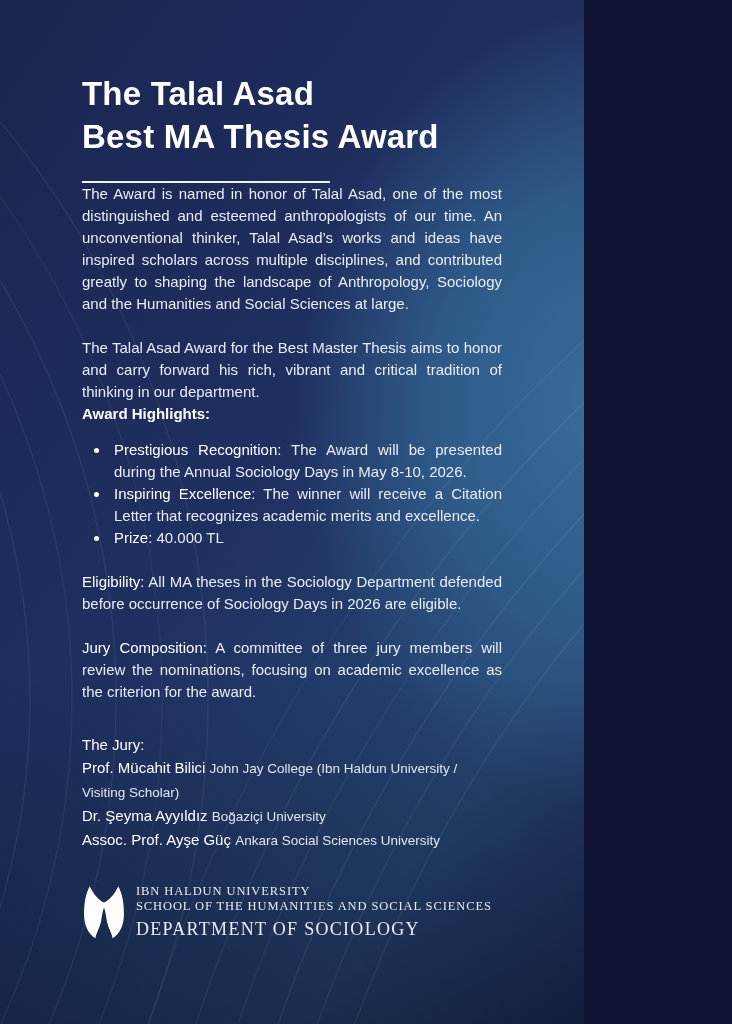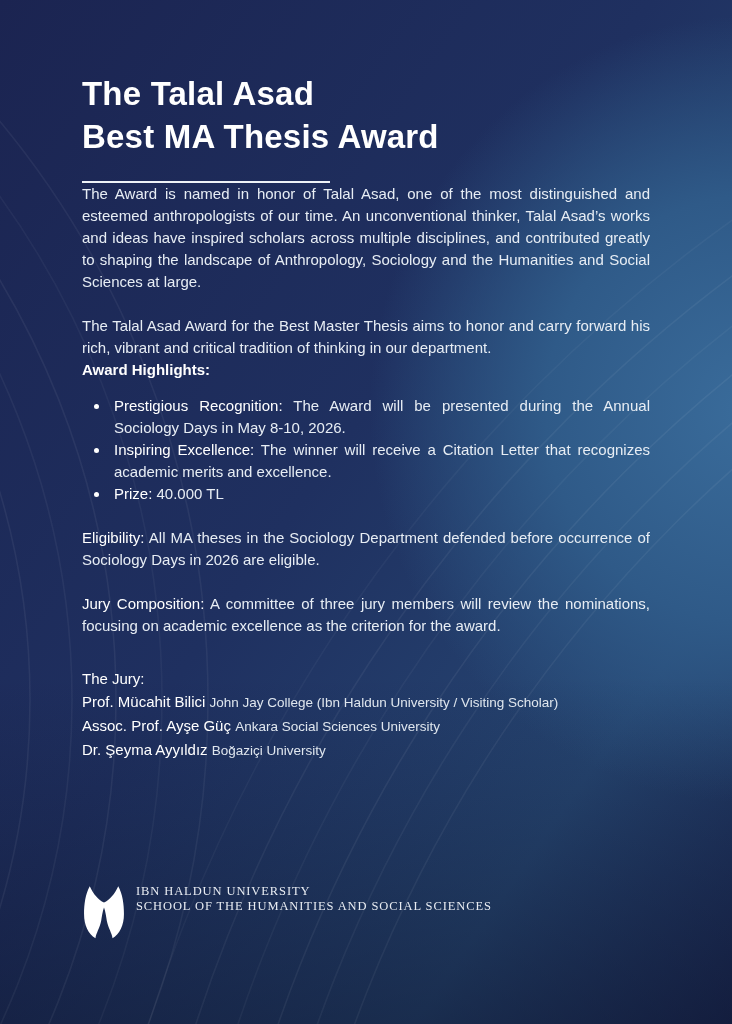--- a/index.html
+++ b/index.html
@@ -3,21 +3,21 @@
 <meta charset="utf-8">
 <style>
   html, body {
     margin: 0;
     padding: 0;
     background: #0d1330;
     font-family: "Liberation Sans", sans-serif;
   }
   .poster {
     position: relative;
-    width: 732px;
+    width: 584px;
     height: 1024px;
     overflow: hidden;
     background-color: #1b2451;
     background-image:
       linear-gradient(to bottom, rgba(10,14,34,0) 66%, rgba(10,14,34,0.45) 100%),
       radial-gradient(75% 55% at 103% 40%, #3a6c9b 0%, #2f5a88 38%, rgba(47,90,136,0) 70%),
       linear-gradient(125deg, #1b2451 0%, #1f3060 45%, #264672 78%, #1b2a55 100%);
     color: #e9eef5;
   }
   .bg-arcs {
@@ -174,26 +174,26 @@
       <span>A committee of three jury members will review the nominations, focusing on academic excellence as the criterion for the award.</span>
     </p>
 
     <div class="jury-block">
       <div class="jury-heading">The Jury:</div>
       <div class="jury-member">
         <span class="name">Prof. Mücahit Bilici</span>
         <span class="affil">John Jay College (Ibn Haldun University / Visiting Scholar)</span>
       </div>
       <div class="jury-member">
+        <span class="name">Dr. Şeyma Ayyıldız</span>
+        <span class="affil">Boğaziçi University</span>
+      </div>
+      <div class="jury-member">
         <span class="name">Assoc. Prof. Ayşe Güç</span>
         <span class="affil">Ankara Social Sciences University</span>
-      </div>
-      <div class="jury-member">
-        <span class="name">Dr. Şeyma Ayyıldız</span>
-        <span class="affil">Boğaziçi University</span>
       </div>
     </div>
 
   </div>
 
   <div class="footer">
     <svg class="logo" width="44" height="57" viewBox="0 0 60 80" xmlns="http://www.w3.org/2000/svg">
       <path fill="#ffffff" d="
         M10,3
         C4,14 2,28 2,42
@@ -204,16 +204,17 @@
         C36,62 41,69 42,76
         C52,70 58,58 58,42
         C58,28 56,14 50,3
         C45,14 38,22 30,26
         C22,22 15,14 10,3
         Z"></path>
     </svg>
     <div class="footer-text">
       <div class="footer-line-sm">IBN HALDUN UNIVERSITY</div>
       <div class="footer-line-sm">SCHOOL OF THE HUMANITIES AND SOCIAL SCIENCES</div>
+      <div class="footer-line-lg">DEPARTMENT OF SOCIOLOGY</div>
     </div>
   </div>
 
 </div>
 
 </body></html>

